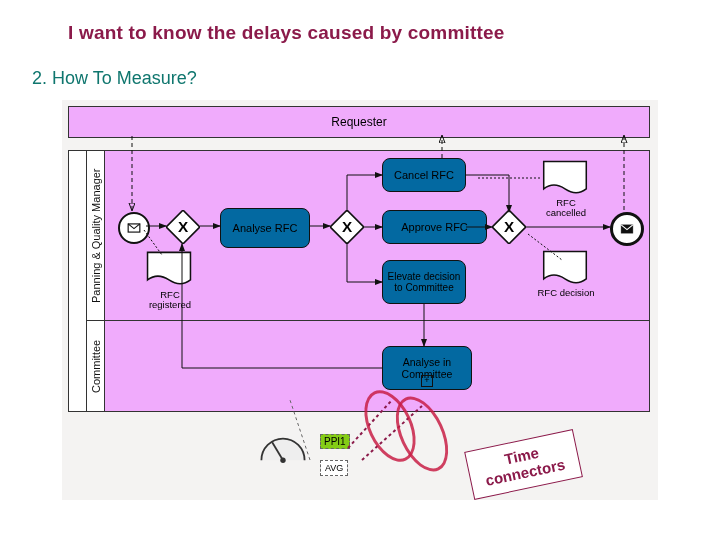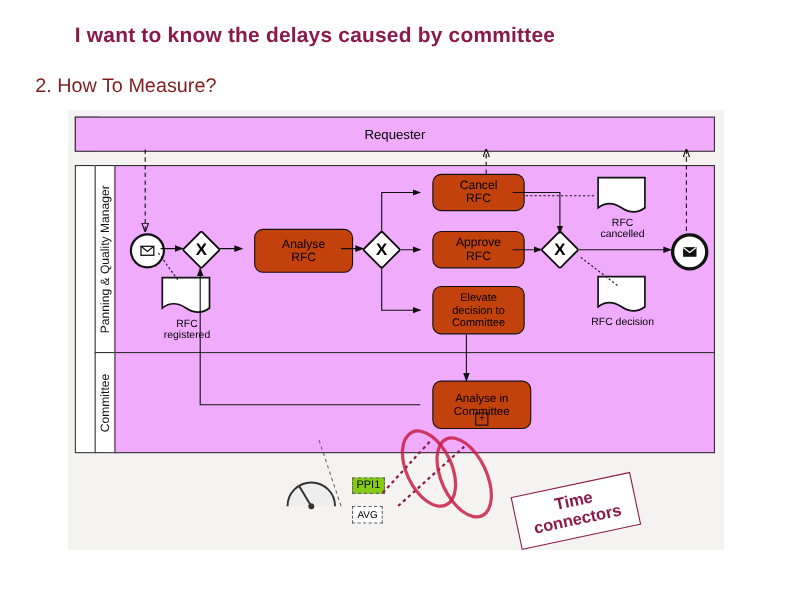--- a/index.html
+++ b/index.html
@@ -16,21 +16,21 @@
     color: #8b1a4a;
     font-weight: bold;
     font-size: 19px;
     position: absolute;
     left: 38px;
     top: 22px;
     letter-spacing: 0.2px;
     margin-left: 30px;
   }
   .subtitle {
-    color: #7f1d1d;
+    color: #0f766e;
     font-size: 18px;
     position: absolute;
     left: 32px;
     top: 68px;
   }
   .diagram {
     position: absolute;
     left: 62px;
     top: 100px;
     width: 596px;
@@ -50,31 +50,30 @@
     justify-content: center;
     color: #111;
   }
   .pool-body {
     position: absolute;
     background: #f0abfc;
     border: 1px solid #333;
   }
   .task {
     position: absolute;
-    background: #c2410c;
+    background: #0369a1;
     border: 1.5px solid #111;
     border-radius: 8px;
     font-size: 11px;
     display: flex;
     align-items: center;
     justify-content: center;
     text-align: center;
-    padding: 16px;
+    padding: 3px;
     box-sizing: border-box;
-    margin-left: 11px;
   }
   .task .plus {
     position: absolute;
     bottom: 2px;
     left: 50%;
     transform: translateX(-50%);
     width: 10px;
     height: 10px;
     border: 1px solid #111;
     font-size: 9px;
@@ -197,21 +196,21 @@
 
   <div class="gateway" style="left:268px; top:110px;">
     <svg viewBox="0 0 40 40">
         <rect x="6" y="6" width="28" height="28" fill="#fff" stroke="#111" stroke-width="2" transform="rotate(45 20 20)"></rect>
         <text x="20" y="26" text-anchor="middle" font-size="18" font-weight="bold">X</text>
       </svg>
   </div>
 
   <div class="task" style="left:320px; top:58px; width:84px; height:34px;">Cancel RFC</div>
 
-  <div class="task" style="left:320px; top:110px; width:84px; height:34px;">Approve RFC</div>
+  <div class="task" style="left:320px; top:110px; width:105px; height:34px;">Approve RFC</div>
 
   <div class="task" style="left:320px; top:246px; width:90px; height:44px; font-size:10.5px;">
     <span>Analyse in Committee</span>
     <span class="plus">+</span>
   </div>
 
   <div class="task" style="left:320px; top:160px; width:84px; height:44px; font-size:10px;">Elevate decision to Committee</div>
 
   <div class="gateway" style="left:430px; top:110px;">
     <svg viewBox="0 0 40 40">

